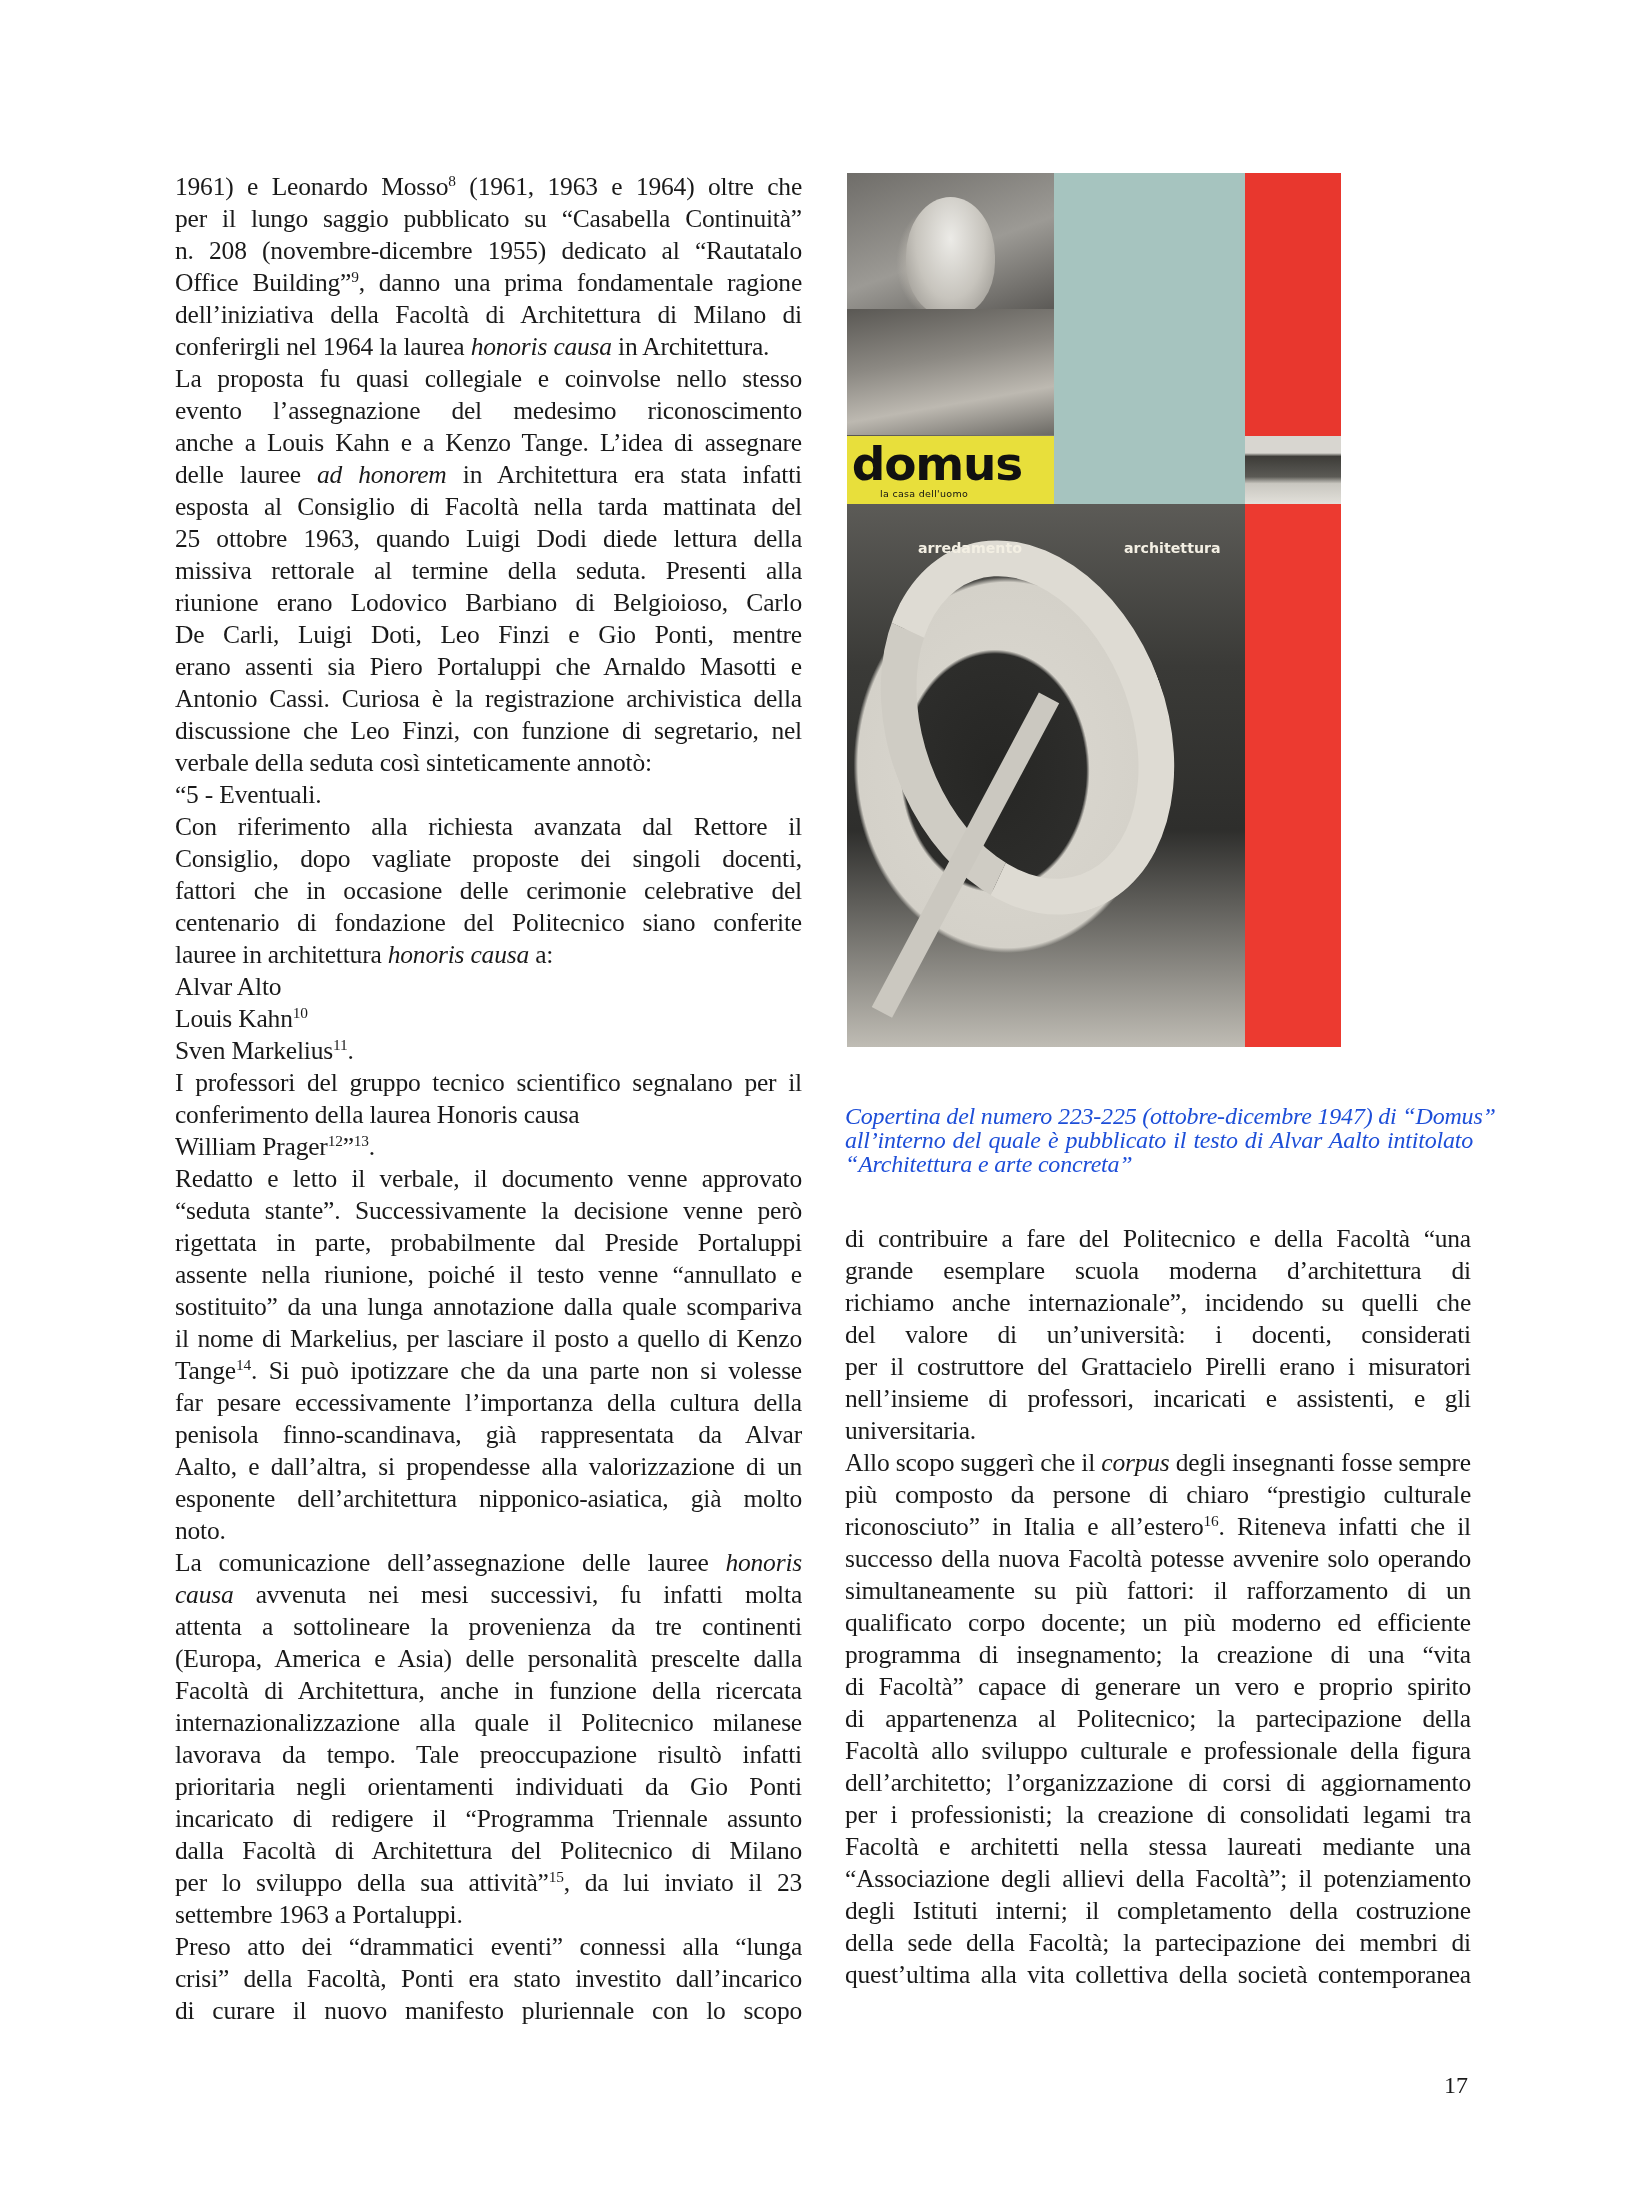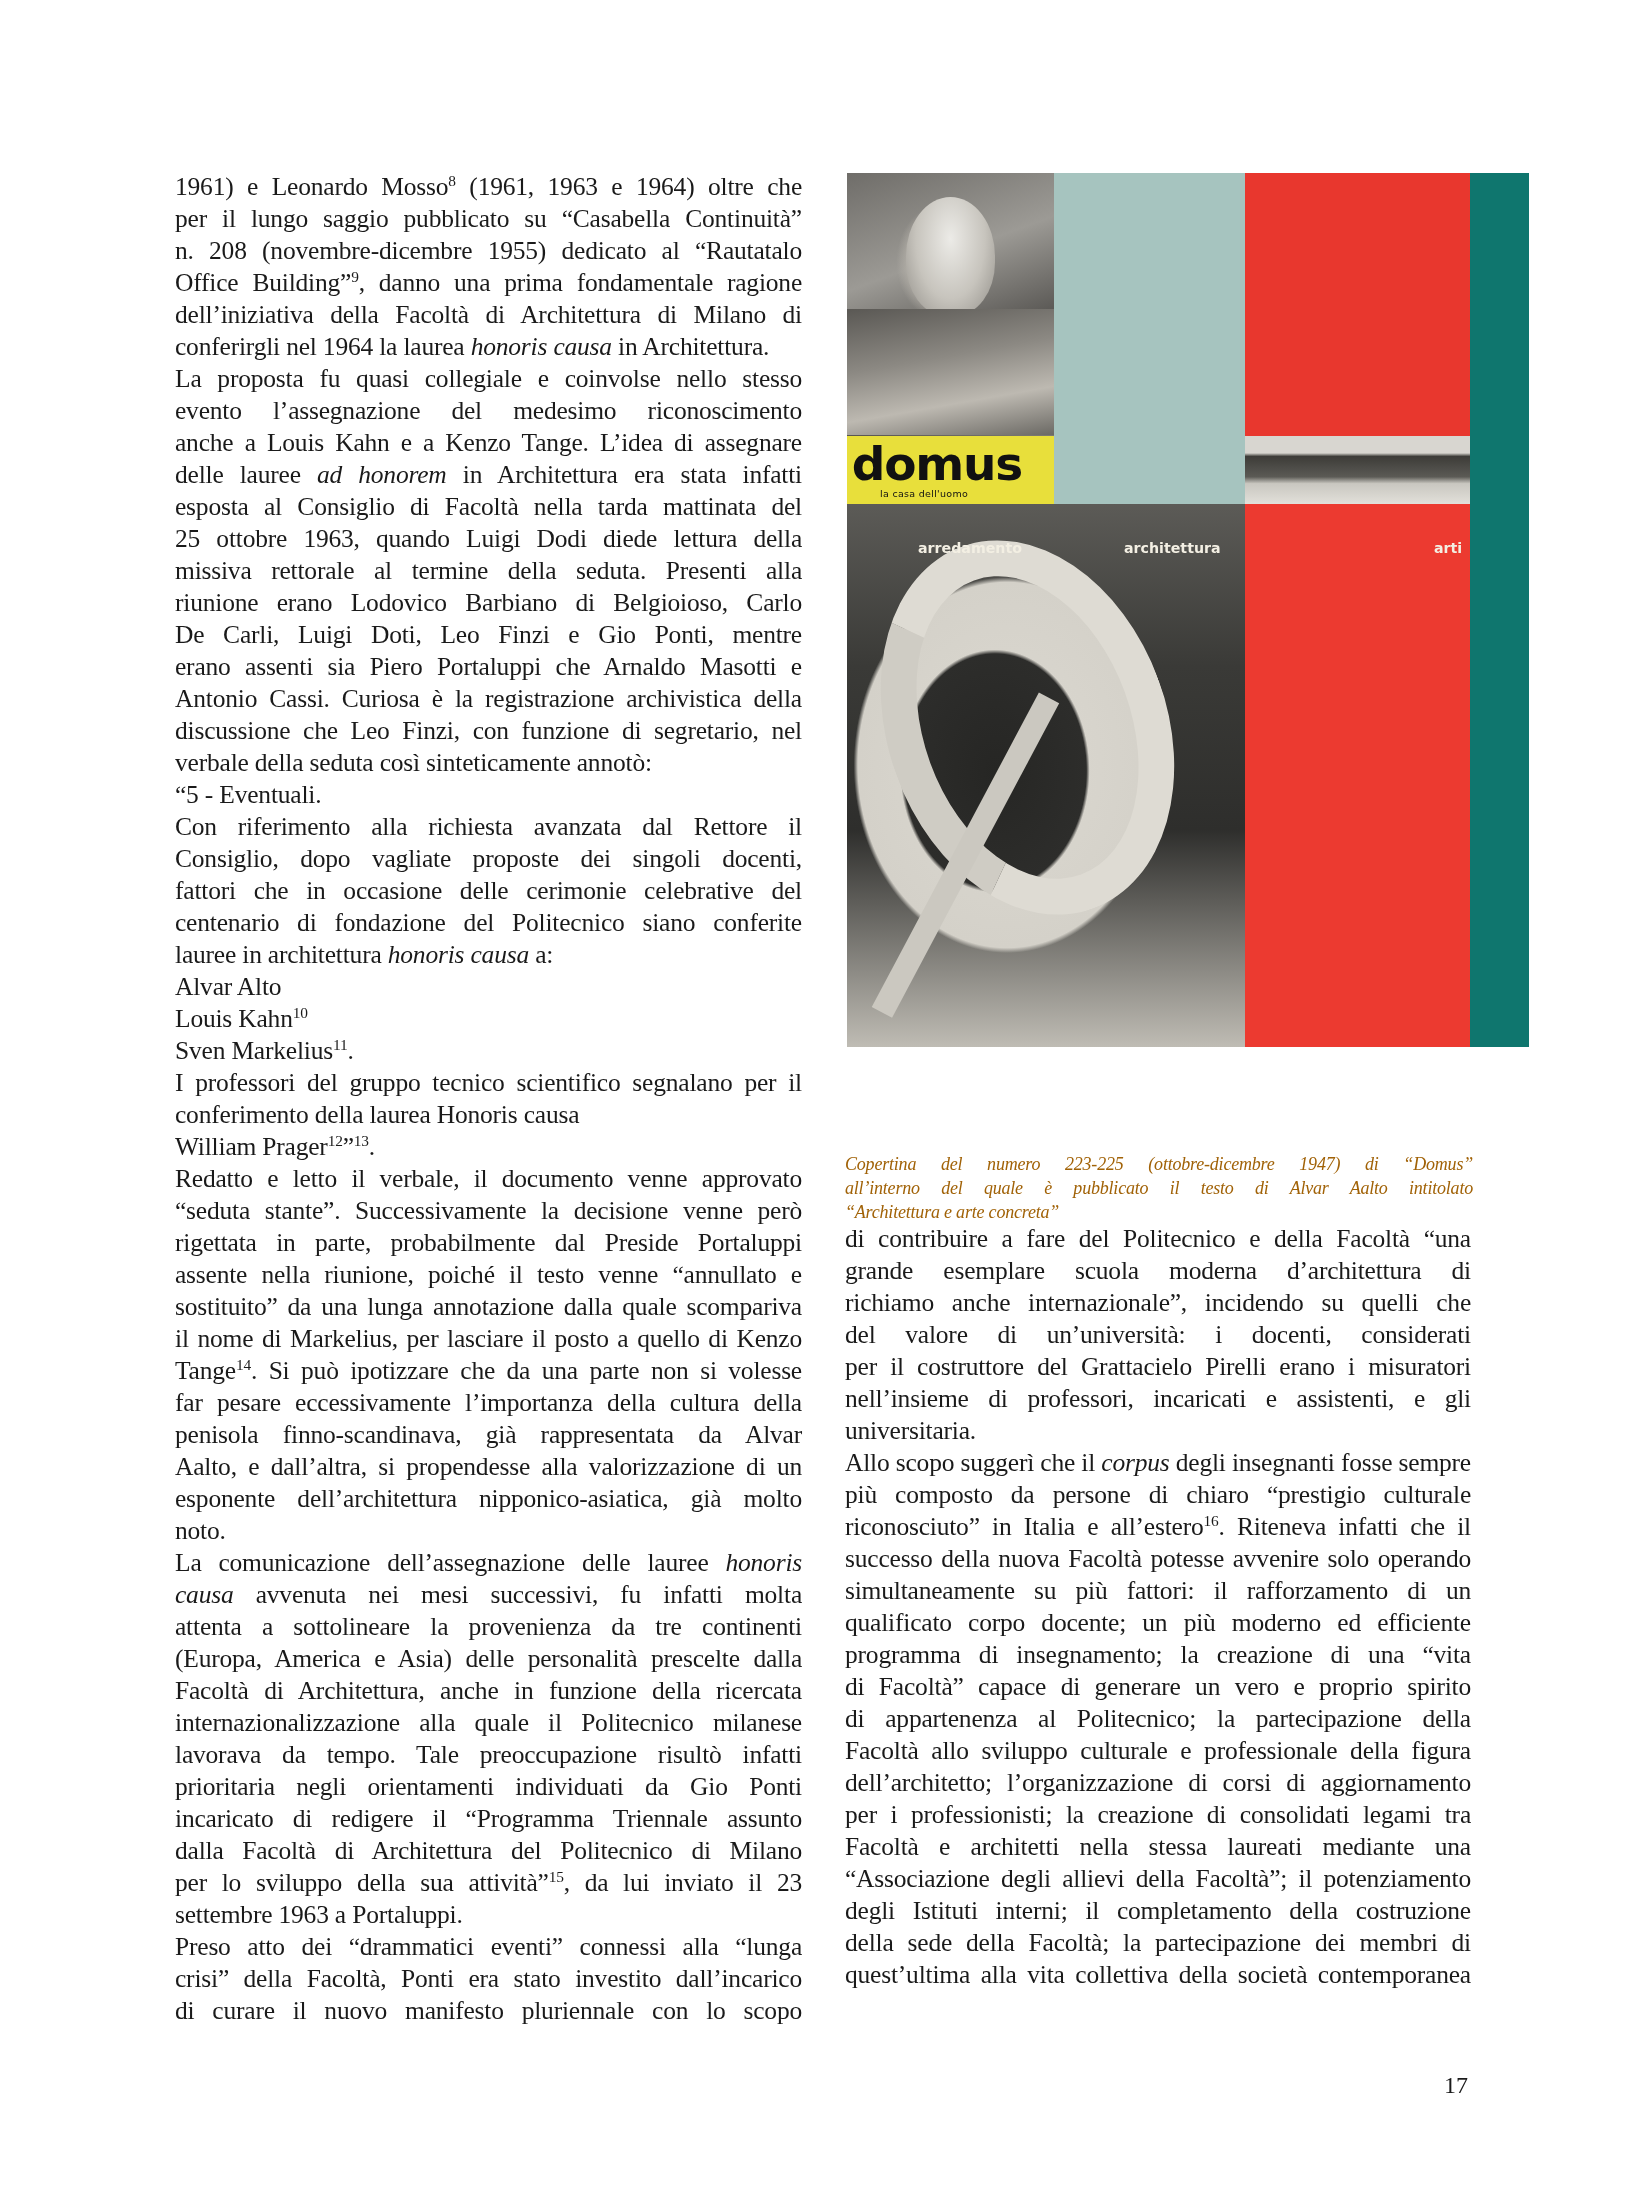--- a/index.html
+++ b/index.html
@@ -8,21 +8,21 @@
   .col { position: absolute; font-size: 25.5px; line-height: 32px; text-align: justify;
          letter-spacing: -0.2px; }
   .col .line { display: block; text-align: justify; text-align-last: justify; white-space: nowrap; }
   .col .line.last { text-align-last: left; }
   #left-col { left: 175px; top: 171px; width: 627px; }
   #right-col { left: 845px; top: 1223px; width: 626px; }
   sup { font-size: 15.4px; line-height: 0; vertical-align: 9.5px; }
   em { font-style: italic; }
 
   
-  #cover { position: absolute; left: 847px; top: 173px; width: 682px; height: 874px; overflow: hidden; background: #0f766e; text-align: center; }
+  #cover { position: absolute; left: 847px; top: 173px; width: 494px; height: 874px; overflow: hidden; background: #0f766e; text-align: center; }
   #cover .portrait { position: absolute; left: 0; top: 0; width: 207px; height: 263px;
      background: radial-gradient(ellipse 65px 83px at 95px 89px, #d9d6cf 0%, #b7b3ab 45%, transparent 70%),
                  linear-gradient(160deg, #6f6d69 0%, #9c9a95 35%, #4a4845 70%, #7d7a74 100%); }
   #cover .portrait .face { position: absolute; left: 59px; top: 24px; width: 89px; height: 119px; border-radius: 50% 50% 45% 45%;
      background: radial-gradient(ellipse at 50% 35%, #ecebe7 0%, #c7c4bd 55%, #8f8c86 100%); }
   #cover .portrait .arms { position: absolute; left: 0; top: 136px; width: 207px; height: 126px;
      background: linear-gradient(170deg, #5a5854 0%, #8c8983 40%, #bdb9b1 70%, #6b6964 100%); }
   #cover .teal { position: absolute; left: 207px; top: 0; width: 191px; height: 331px; background: #a6c4bf; }
   #cover .red-top { position: absolute; left: 398px; top: 0; width: 225px; height: 263px; background: #e8372e; }
   #cover .landscape { position: absolute; left: 398px; top: 263px; width: 225px; height: 68px;
@@ -38,22 +38,22 @@
                  linear-gradient(180deg, #5c5b57 0%, #3a3a37 30%, #2e2e2c 60%, #bfbcb4 100%); }
   #cover .ring { position: absolute; left: 41px; top: 362px; width: 279px; height: 385px; border-radius: 50%;
      border: 36px solid #dedbd3; border-left-color: #cfccc4; transform: rotate(-20deg); box-sizing: border-box; }
   #cover .strut { position: absolute; left: 107px; top: 504px; width: 22.5px; height: 356px; background: #cbc8c0; transform: rotate(28deg); }
   #cover .red-bottom { position: absolute; left: 398px; top: 331px; width: 225px; height: 543px; background: #ec3a30; }
   #cover .cat { position: absolute; top: 367px; font-family: "DejaVu Sans", sans-serif; font-weight: bold; font-size: 14.2px; color: #f3efe3; }
   #cat-arredamento { left: 71px; }
   #cat-architettura { left: 277px; }
   #cat-arti { left: 587px; }
 
-  #caption { position: absolute; left: 845px; top: 1152px; width: 628px; font-style: italic; font-size: 18px; line-height: 24px;
-     letter-spacing: -0.2px; color: #a16207; }
+  #caption { position: absolute; left: 845px; top: 1104px; width: 628px; font-style: italic; font-size: 24px; line-height: 24px;
+     letter-spacing: -0.2px; color: #1d4ed8; }
   #caption .cl { display: block; white-space: nowrap; text-align: justify; text-align-last: justify; }
   #caption .cl.last { text-align-last: left; }
 
   #page-number { position: absolute; left: 1444px; top: 2071px; font-size: 24px; line-height: 28.4px; color: #1a1a1a; }
 </style>
 </head>
 <body>
 
 <div id="left-col" class="col">
     <span class="line">1961) e Leonardo Mosso<sup>8</sup> (1961, 1963 e 1964) oltre che</span>

